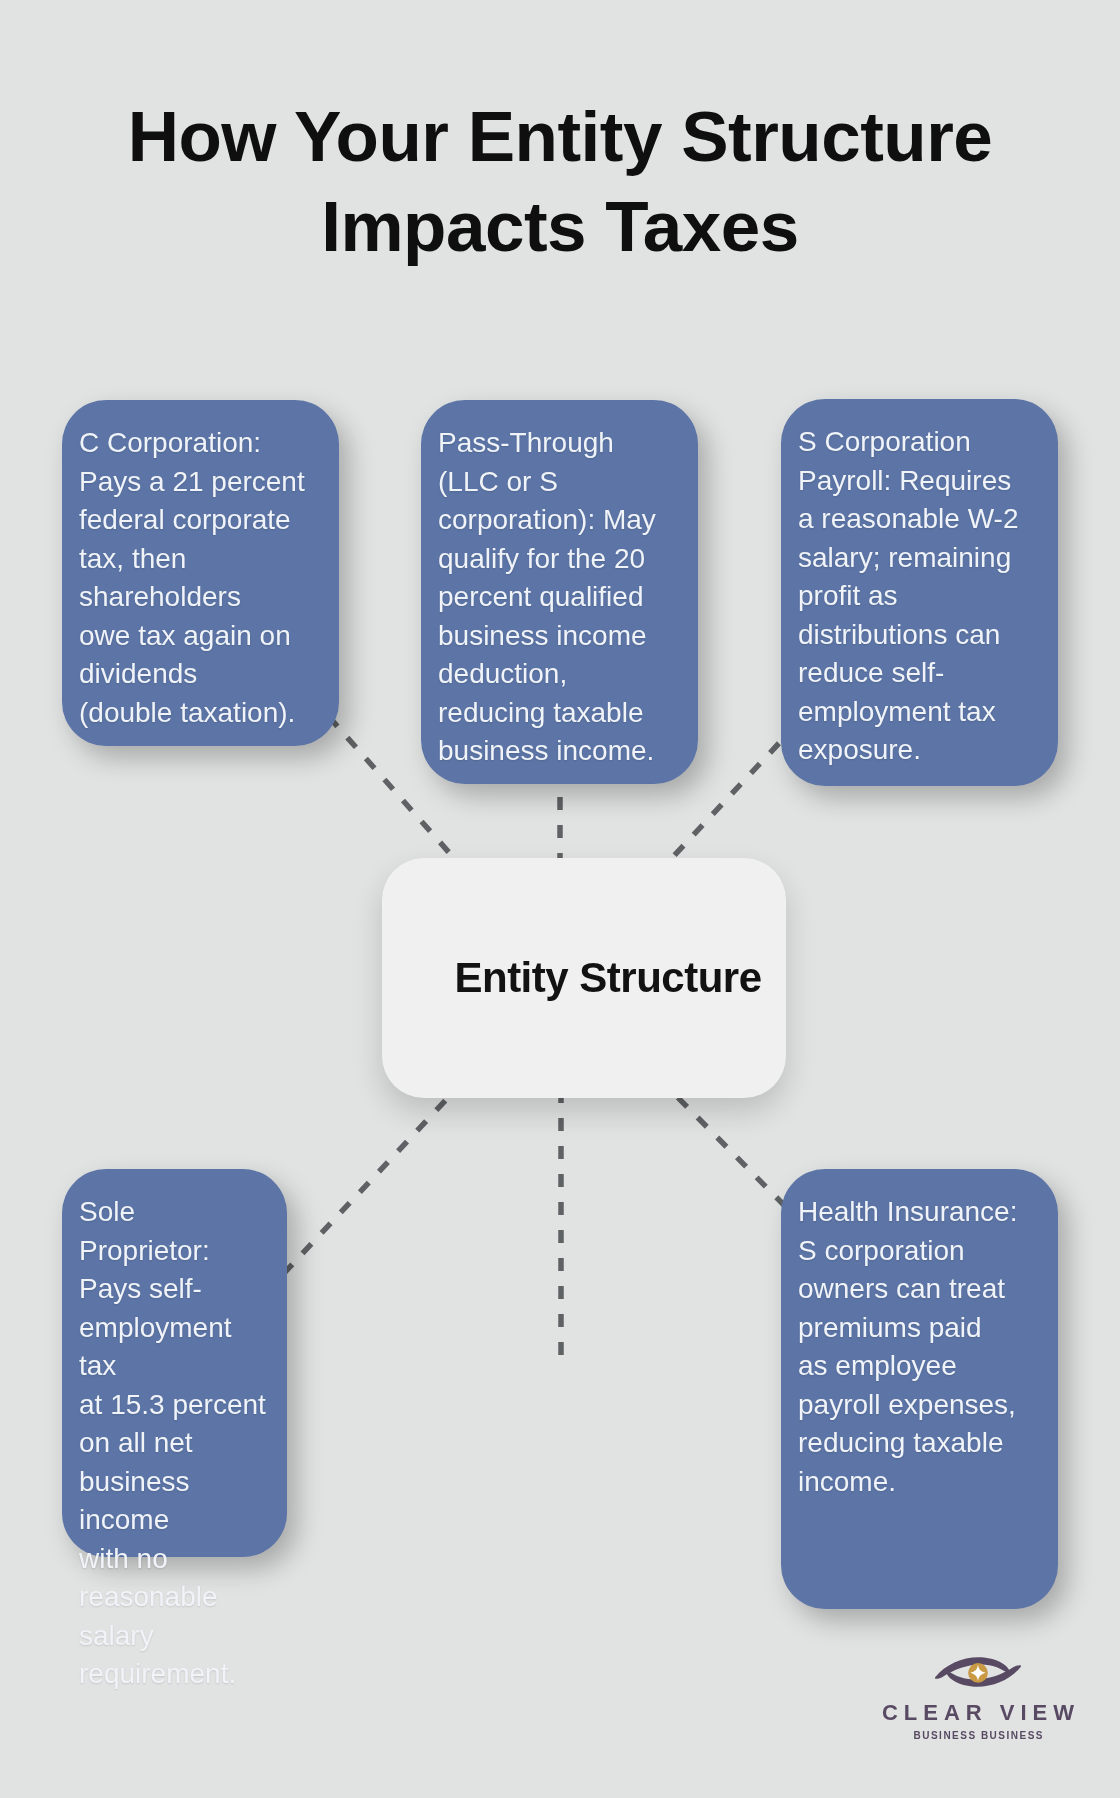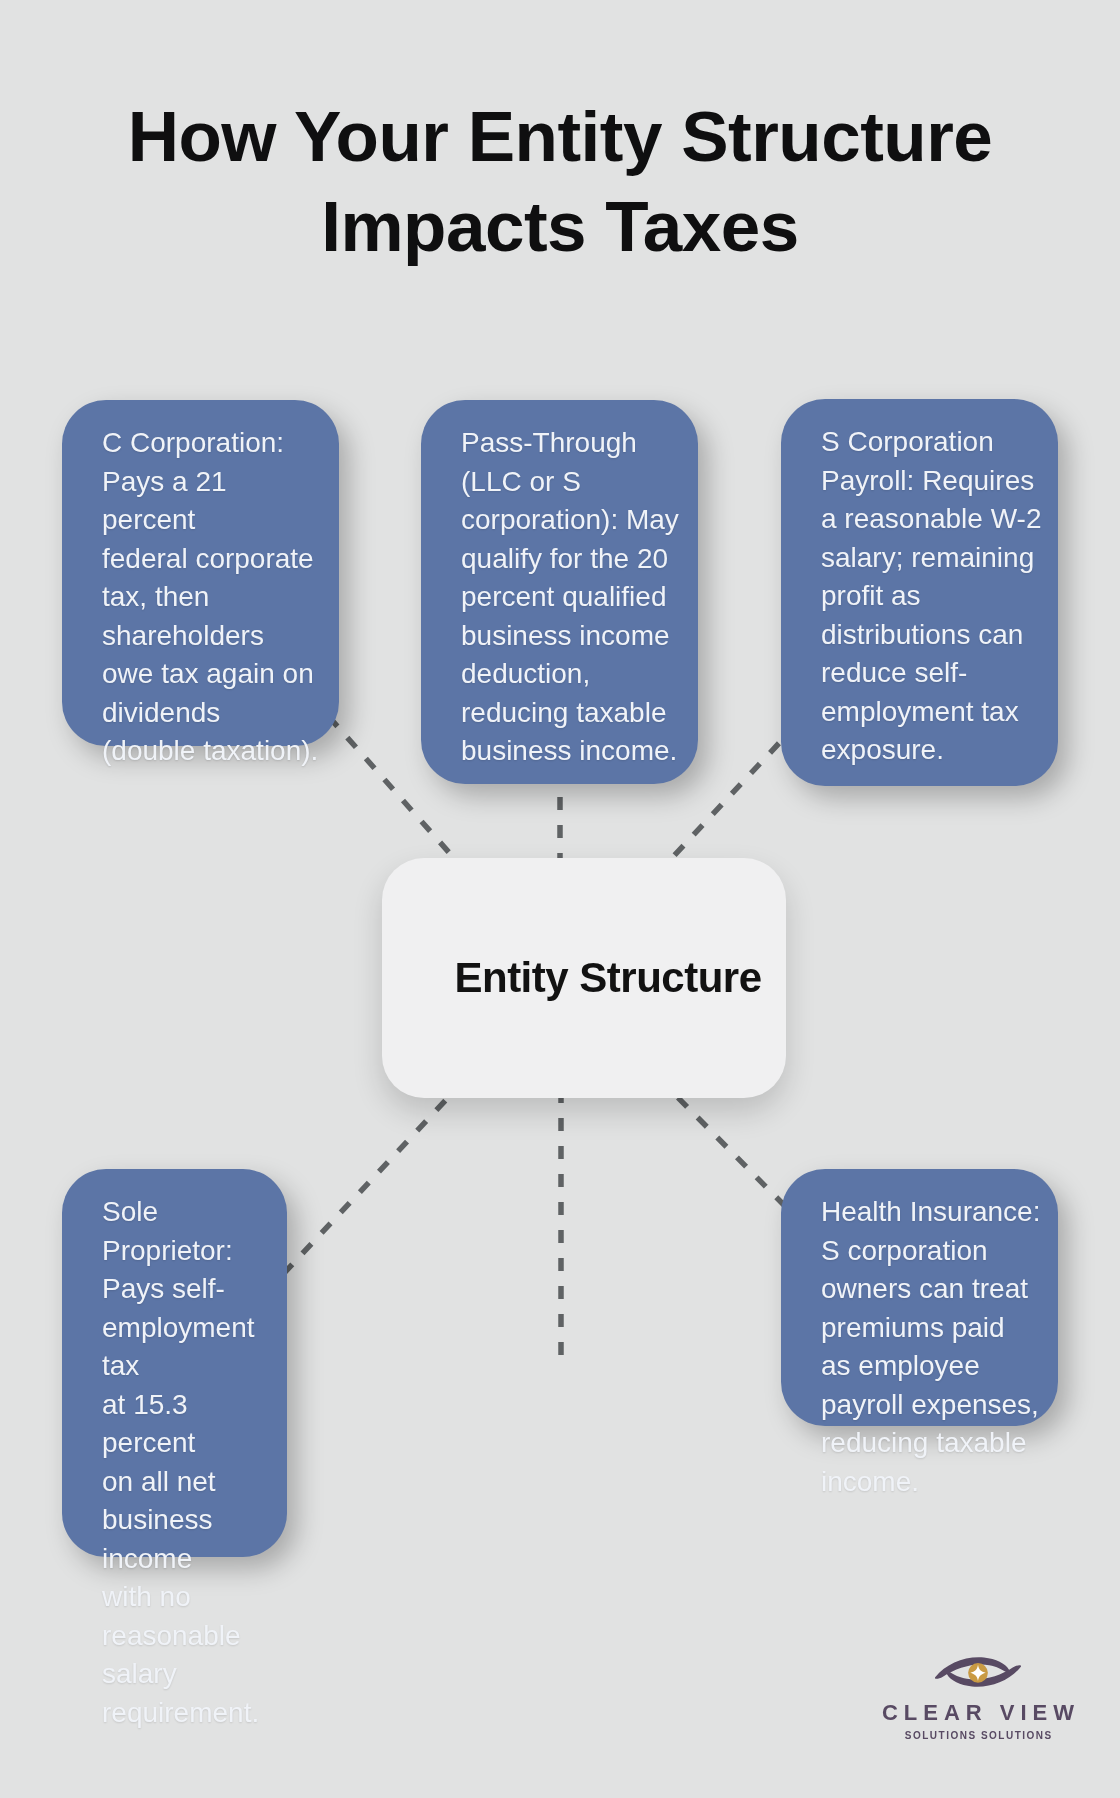--- a/index.html
+++ b/index.html
@@ -42,31 +42,31 @@
     opacity:.92;
   }
   .card{
     position:absolute;
     box-sizing:border-box;
     background:var(--card-blue);
     border-radius:44px;
     color:var(--card-text);
     font-size:28px;
     line-height:38.5px;
-    padding:24px 16px 20px 40px;
+    padding:24px 16px 20px 17px;
     white-space:pre-line;
     box-shadow:10px 12px 26px rgba(0,0,0,0.25);
     text-shadow:0 1px 2px rgba(0,0,0,0.12);
   }
   .card-tl{left:62px;top:400px;width:277px;height:346px;}
   .card-tm{left:421px;top:400px;width:277px;height:384px;}
   .card-tr{left:781px;top:399px;width:277px;height:387px;}
   .card-bl{left:62px;top:1169px;width:225px;height:388px;}
   .card-bm{left:422px;top:1170px;width:277px;height:387px;}
-  .card-br{left:781px;top:1169px;width:277px;height:257px;}
+  .card-br{left:781px;top:1169px;width:277px;height:440px;}
   .center-box{
     position:absolute;left:382px;top:858px;width:356px;height:240px;
     background:var(--center-box);
     border-radius:42px;
     box-shadow:0 14px 30px rgba(0,0,0,0.16);
     display:flex;align-items:center;justify-content:center;
     font-weight:700;font-size:42px;color:#121212;
     letter-spacing:-0.5px;
     padding-left:48px;
   }
@@ -175,16 +175,16 @@
         C 60,39 80,33 96,22.5
         C 101,19.5 106.5,19 105,22 Z"></path>
       <circle cx="55" cy="29" r="11.5" fill="var(--logo-gold)"></circle>
       <path fill="#ffffff" d="M55,19.5
         C 56,25.5 58.5,27.2 64,29
         C 58.5,30.8 56,32.5 55,38.5
         C 54,32.5 51.5,30.8 46,29
         C 51.5,27.2 54,25.5 55,19.5 Z"></path>
     </svg>
     <div class="logo-name">CLEAR VIEW</div>
-    <div class="logo-tagline">SOLUTIONS SOLUTIONS</div>
+    <div class="logo-tagline">BUSINESS BUSINESS</div>
   </div>
 
 </div>
 
 </body></html>

